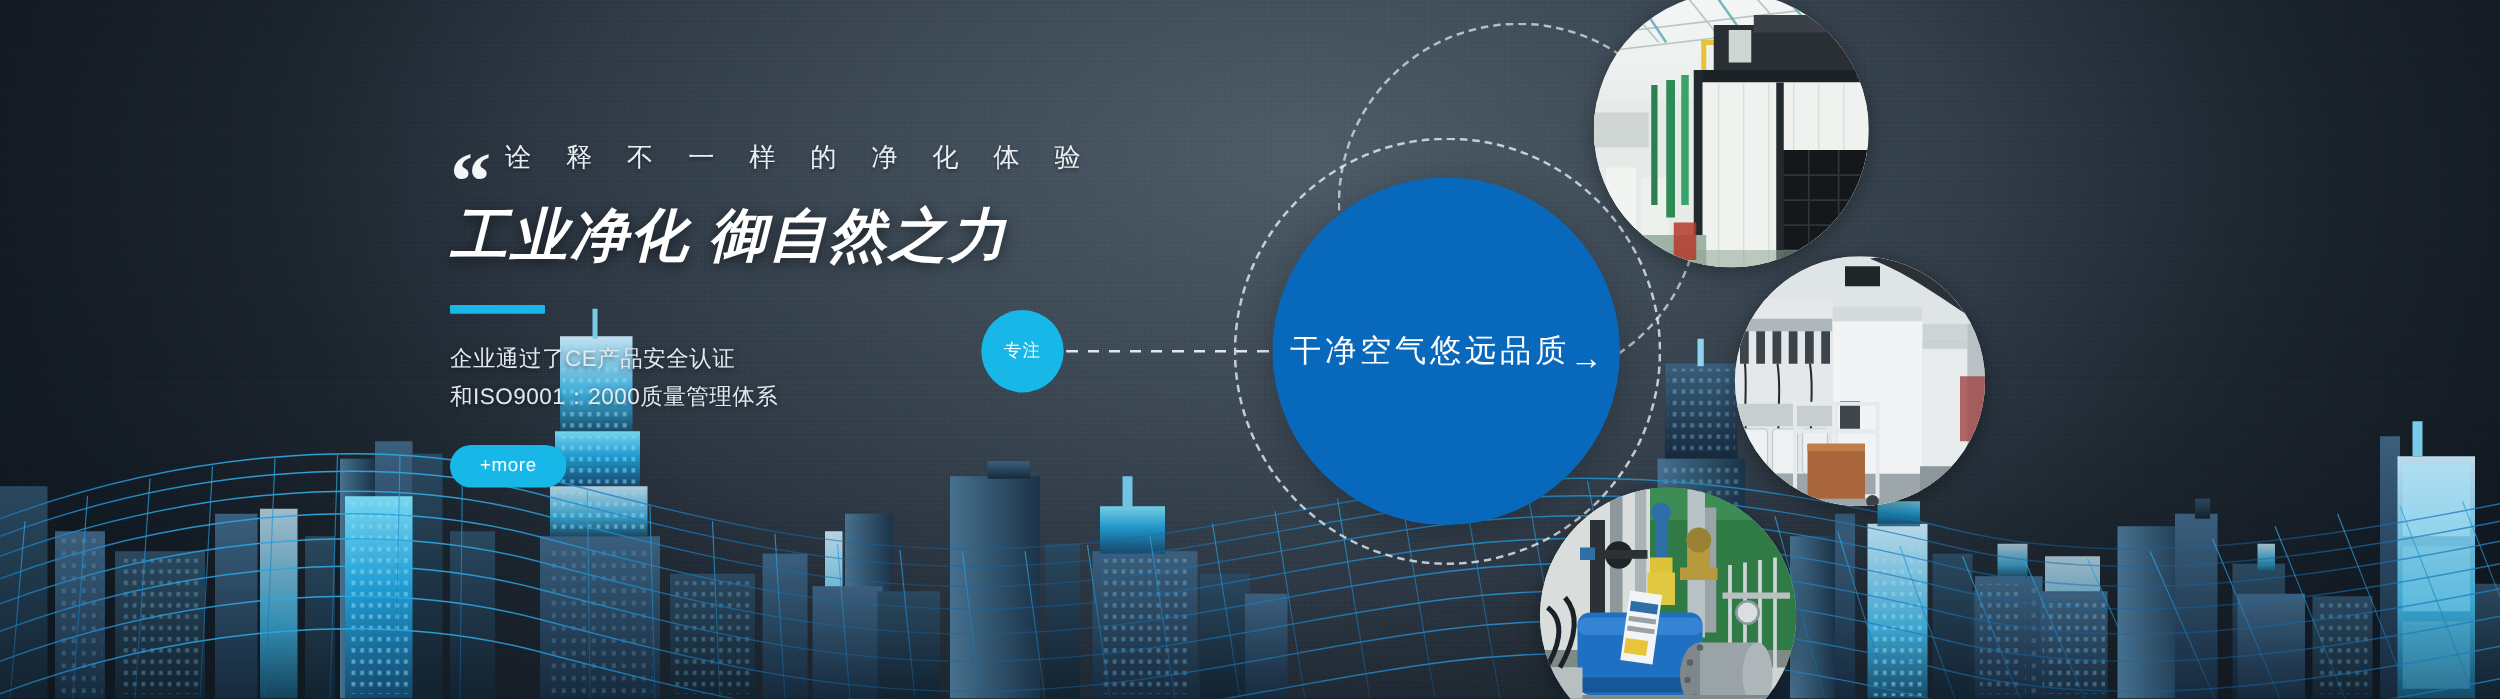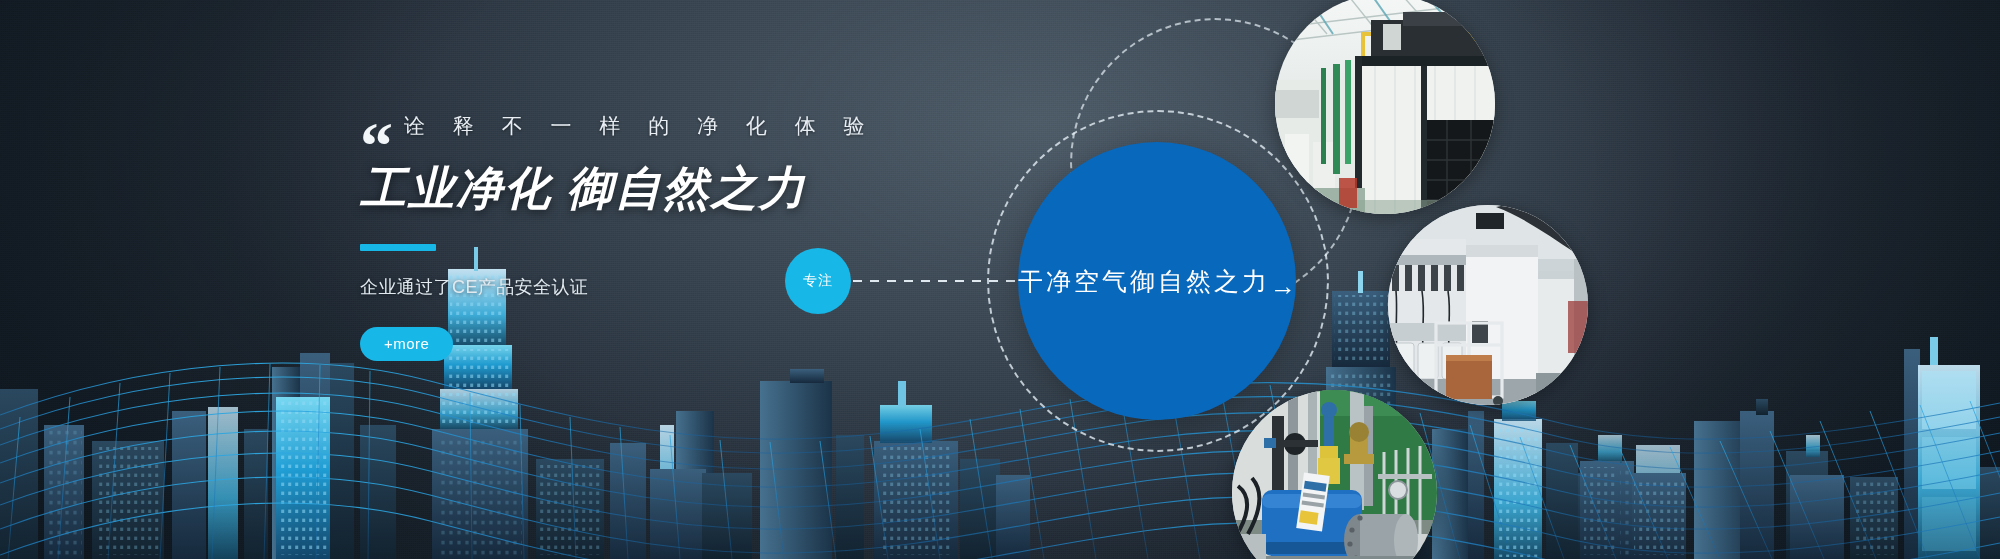--- a/index.html
+++ b/index.html
@@ -391,36 +391,37 @@
   <div class="grain"></div>
   <div class="vignette"></div>
 
   <div class="copy">
     <span class="quote-mark">“</span>
     <div class="kicker">诠 释 不 一 样 的 净 化 体 验</div>
     <div class="headline">工业净化 御自然之力</div>
     <div class="rule"></div>
     <div class="sub">
       <div>企业通过了CE产品安全认证</div>
+      <div>和ISO9001：2000质量管理体系</div>
     </div>
     <button class="more-btn">+more</button>
   </div>
 
   <div class="ring ring-inner"></div>
   <div class="ring ring-outer"></div>
 
   <div class="dash-line"></div>
 
   <div class="focus-bubble">
     <span>专注</span>
   </div>
 
   <div class="main-circle">
     <div class="l1">干净空气</div>
-    <div class="l2">御自然之力</div>
+    <div class="l2">悠远品质</div>
     <div class="arrow">→</div>
   </div>
 
   <div class="photo photo-top">
     <svg viewBox="0 0 220 220" preserveAspectRatio="xMidYMid slice">
       <defs>
         <linearGradient id="p1sky" x1="0" y1="0" x2="0" y2="1">
           <stop offset="0%" stop-color="#f4f7f6"></stop>
             <stop offset="100%" stop-color="#d6ddda"></stop>
         </linearGradient>

